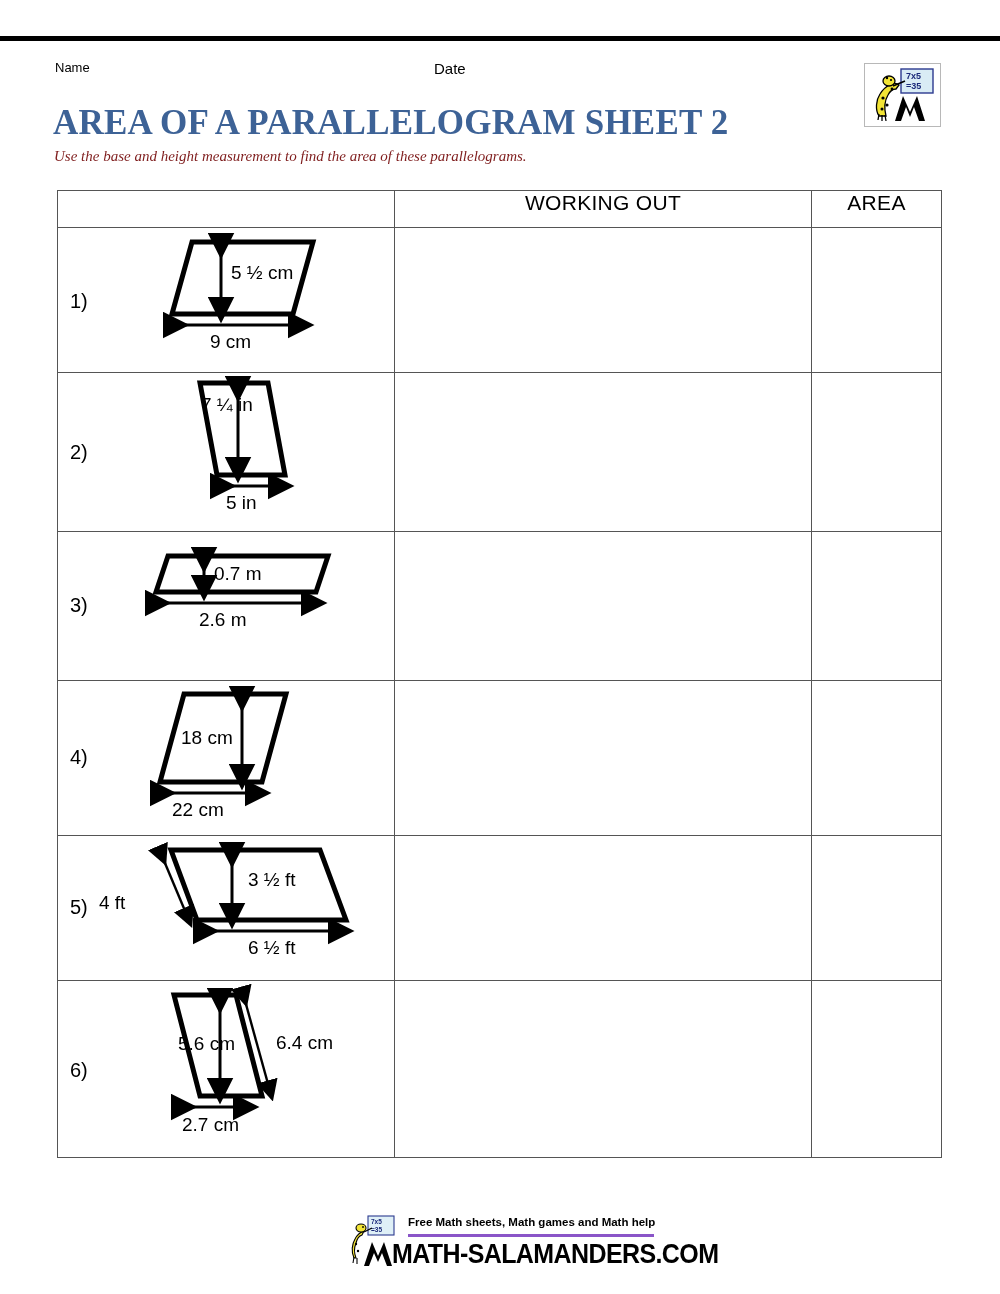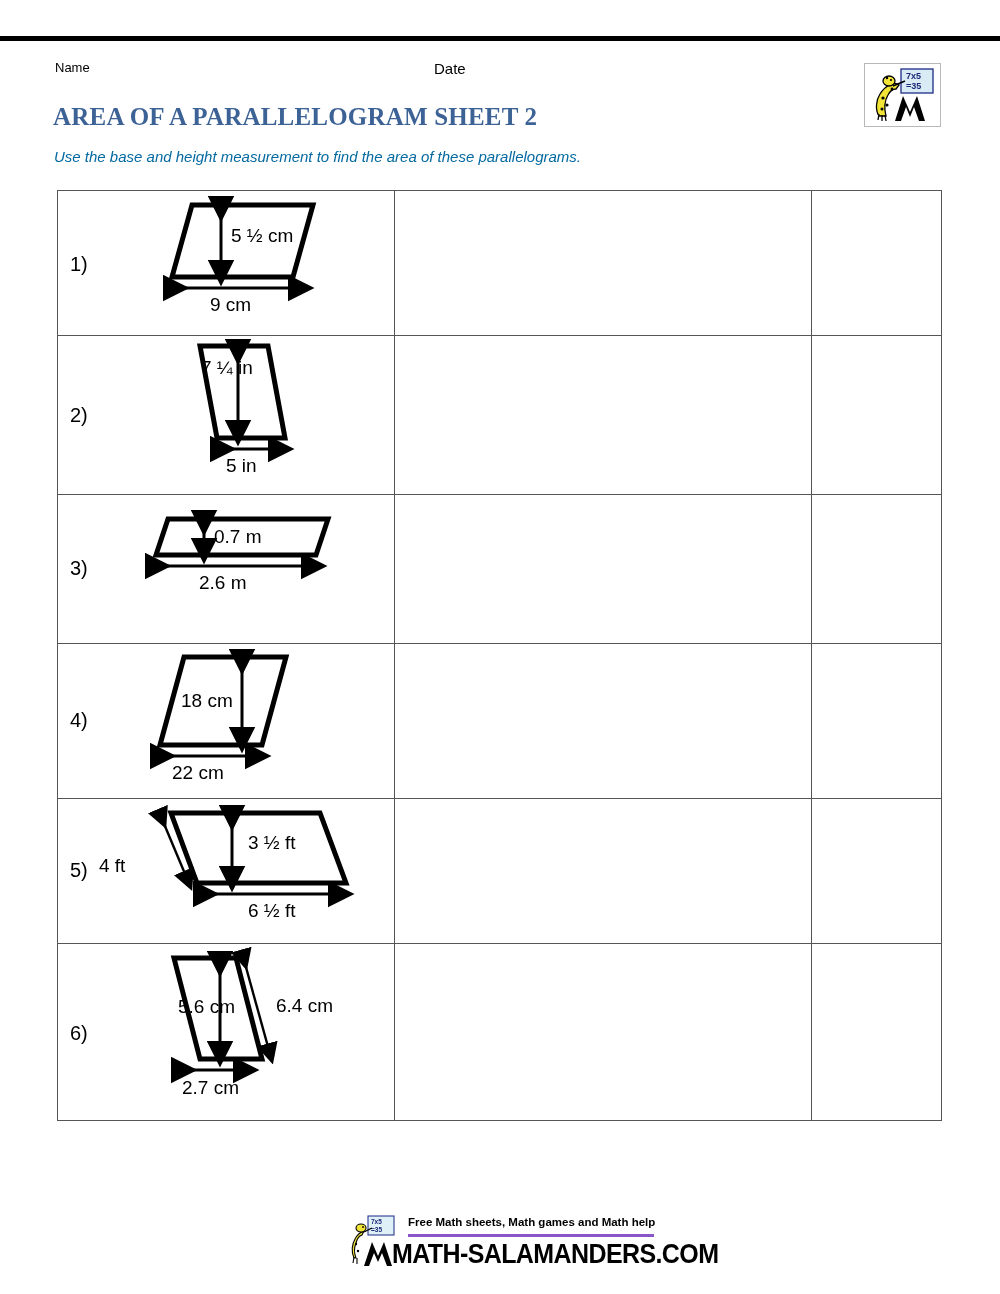--- a/index.html
+++ b/index.html
@@ -52,34 +52,34 @@
     border: 1px solid #b8b8b8;
     background: #ffffff;
     overflow: hidden;
   }
 
   .page-title {
     position: absolute;
     left: 53px;
     top: 103px;
     font-family: "Liberation Serif", serif;
-    font-size: 25px;
+    font-size: 35px;
     font-weight: bold;
     letter-spacing: 0.2px;
     color: #3d6296;
     white-space: nowrap;
   }
   .page-subtitle {
     position: absolute;
     left: 54px;
     top: 148px;
-    font-family: Liberation Sans, sans-serif;
+    font-family: Liberation Serif, serif;
     font-style: italic;
     font-size: 15px;
-    color: #0369a1;
+    color: #7f1d1d;
     white-space: nowrap;
   }
 
   
   .sheet-table {
     position: absolute;
     left: 57px;
     top: 190px;
     width: 884px;
     border-collapse: collapse;
@@ -200,20 +200,25 @@
 <div class="page-title">AREA OF A PARALLELOGRAM SHEET 2</div>
 <div class="page-subtitle">Use the base and height measurement to find the area of these parallelograms.</div>
 
 <table class="sheet-table">
   <colgroup>
     <col class="col-problem">
     <col class="col-working">
     <col class="col-area">
   </colgroup>
   <tbody>
+    <tr>
+      <td class="hdr-cell"></td>
+      <td class="hdr-cell">WORKING OUT</td>
+      <td class="hdr-cell">AREA</td>
+    </tr>
 
     <tr>
       <td class="prob-cell" style="height:144px">
         <div class="prob-num" style="top:62px">1)</div>
         <svg class="fig" width="337" height="144" viewBox="0 0 337 144">
           <defs>
             <marker id="ah1" markerWidth="9" markerHeight="9" refX="4.5" refY="4.5" orient="auto">
               <path d="M0,0 L9,4.5 L0,9 z" fill="#000000"></path>
             </marker>
           </defs>

